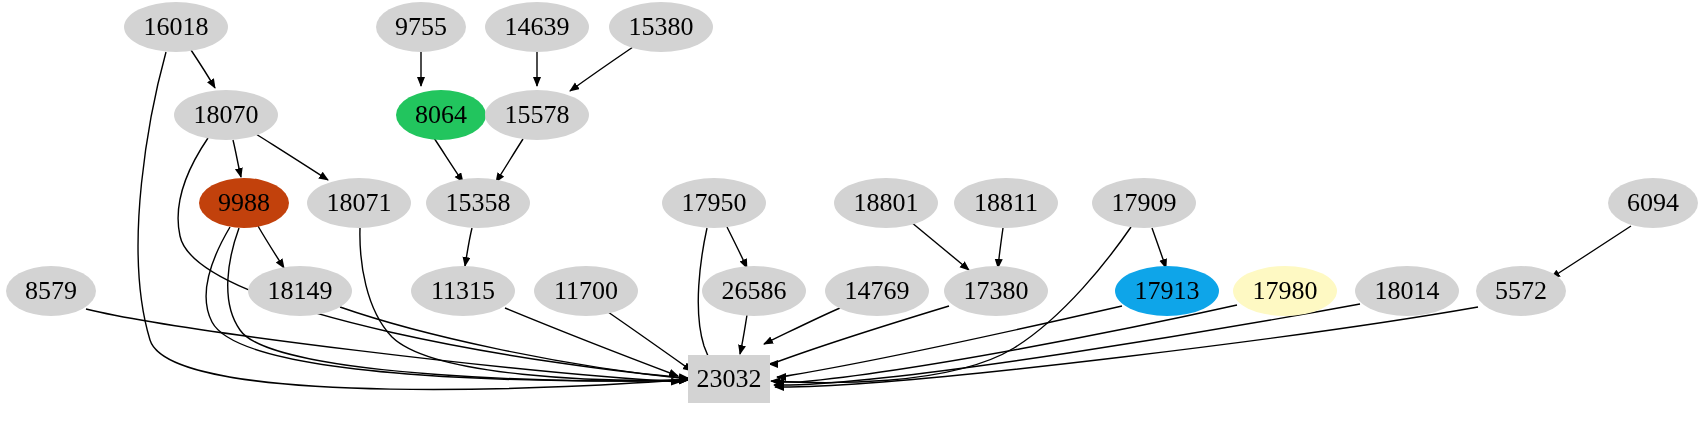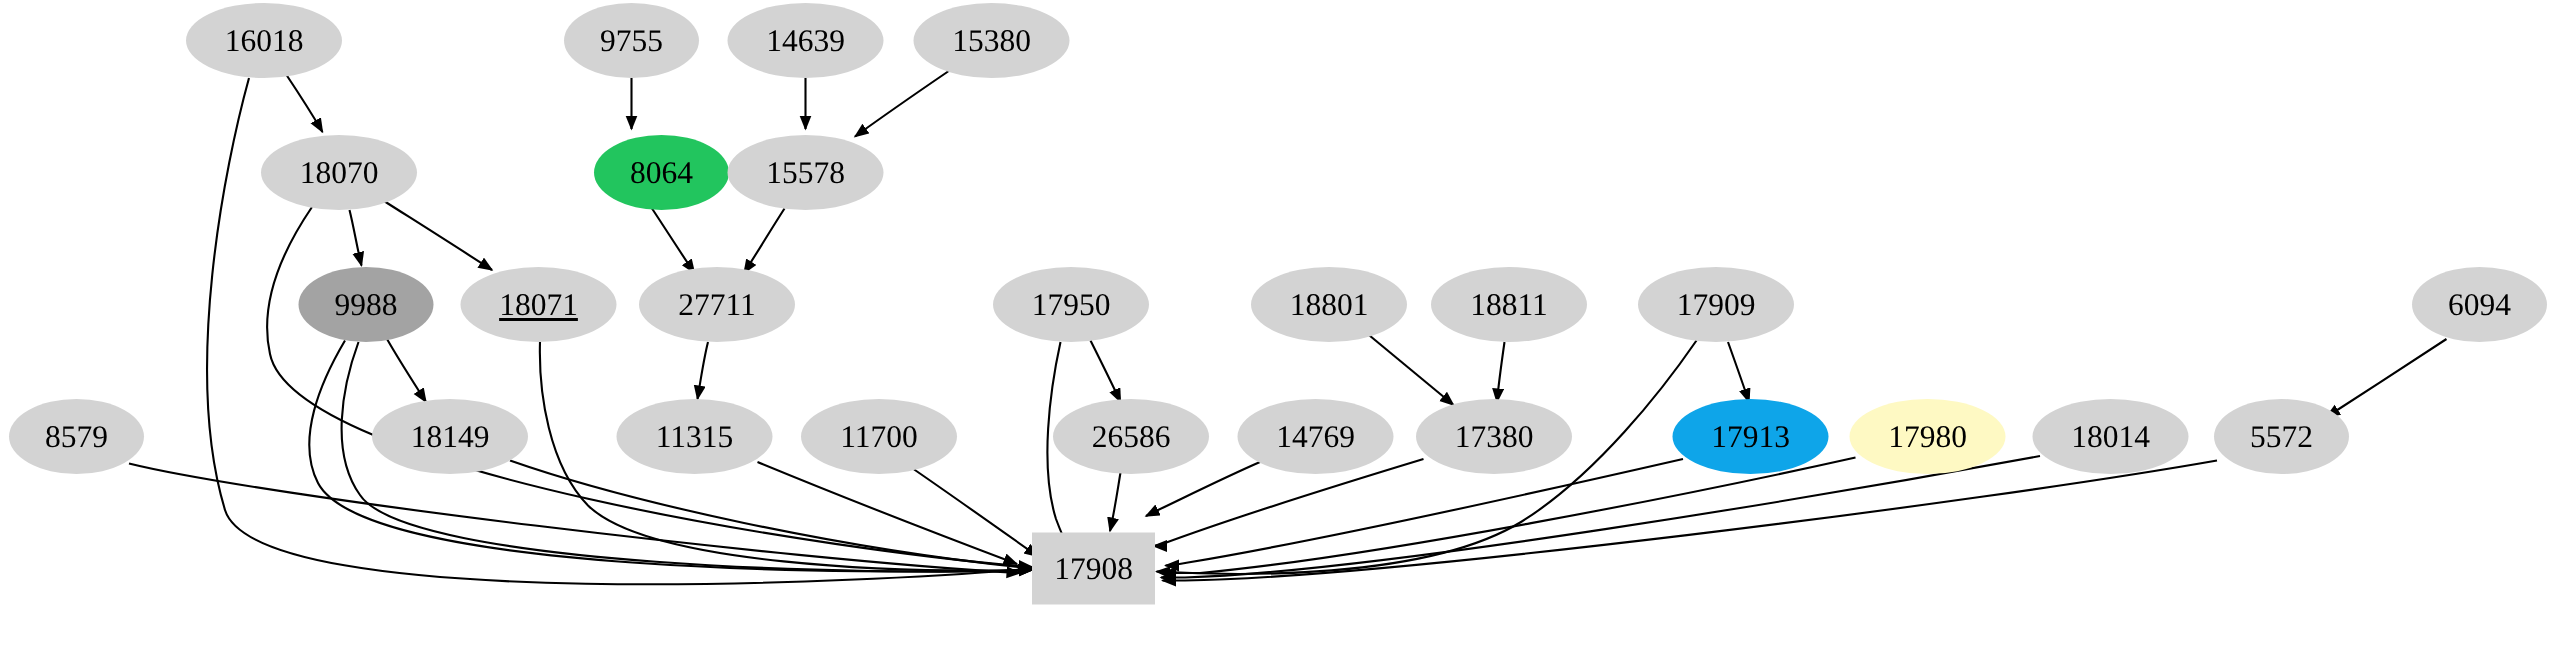--- a/index.html
+++ b/index.html
@@ -5,21 +5,21 @@
 <style>
   html,body{margin:0;padding:0;background:#ffffff;}
   body{width:1705px;height:443px;overflow:hidden;
        font-family:"Liberation Serif","DejaVu Serif",serif;}
   #graph-canvas{position:relative;width:1705px;height:443px;background:#ffffff;}
   svg.edge-layer{position:absolute;left:0;top:0;width:1705px;height:443px;}
   .node{position:absolute;display:flex;align-items:center;justify-content:center;
         color:#000000;white-space:nowrap;user-select:none;}
   .node.ellipse{background:#d3d3d3;border-radius:50%;}
   .node.box{background:#d3d3d3;}
-  .node-label{font-size:21px;line-height:1;letter-spacing:0px;}
+  .node-label{font-size:26px;line-height:1;letter-spacing:0px;}
 </style>
 </head>
 <body>
 
 <div id="graph-canvas">
   <svg class="edge-layer" viewBox="0 0 1705 443" preserveAspectRatio="none">
     <defs>
       <marker id="ah" markerWidth="12" markerHeight="12" refX="9" refY="4" orient="auto" markerUnits="userSpaceOnUse">
         <path d="M0,0 L10,4 L0,8 Z" fill="#000000"></path>
       </marker>
@@ -75,28 +75,28 @@
       </div>
       <div class="node ellipse" style="left: 174px; top: 90px; width: 104px; height: 50px; background: rgb(211, 211, 211);">
         <span class="node-label">18070</span>
       </div>
       <div class="node ellipse" style="left: 396px; top: 90px; width: 90px; height: 50px; background: #22c55e; align-items: center;">
         <span class="node-label">8064</span>
       </div>
       <div class="node ellipse" style="left: 485px; top: 90px; width: 104px; height: 50px; background: rgb(211, 211, 211);">
         <span class="node-label">15578</span>
       </div>
-      <div class="node ellipse" style="left: 199px; top: 178px; width: 90px; height: 50px; background: #a3a3a3; align-items: center;">
+      <div class="node ellipse" style="left: 199px; top: 178px; width: 90px; height: 50px; background: #c2410c; align-items: center;">
         <span class="node-label">9988</span>
       </div>
-      <div class="node ellipse" style="left: 307px; top: 178px; width: 104px; height: 50px; background: rgb(211, 211, 211); text-decoration: underline;">
+      <div class="node ellipse" style="left: 307px; top: 178px; width: 104px; height: 50px; background: rgb(211, 211, 211);">
         <span class="node-label">18071</span>
       </div>
       <div class="node ellipse" style="left: 426px; top: 178px; width: 104px; height: 50px; background: rgb(211, 211, 211);">
-        <span class="node-label">27711</span>
+        <span class="node-label">15358</span>
       </div>
       <div class="node ellipse" style="left: 662px; top: 178px; width: 104px; height: 50px; background: rgb(211, 211, 211);">
         <span class="node-label">17950</span>
       </div>
       <div class="node ellipse" style="left: 834px; top: 178px; width: 104px; height: 50px; background: rgb(211, 211, 211);">
         <span class="node-label">18801</span>
       </div>
       <div class="node ellipse" style="left: 954px; top: 178px; width: 104px; height: 50px; background: rgb(211, 211, 211); text-align: right;">
         <span class="node-label">18811</span>
       </div>
@@ -133,16 +133,16 @@
       <div class="node ellipse" style="left: 1233px; top: 266px; width: 104px; height: 50px; background: #fef9c3;">
         <span class="node-label">17980</span>
       </div>
       <div class="node ellipse" style="left: 1355px; top: 266px; width: 104px; height: 50px; background: rgb(211, 211, 211);">
         <span class="node-label">18014</span>
       </div>
       <div class="node ellipse" style="left: 1476px; top: 266px; width: 90px; height: 50px; background: rgb(211, 211, 211);">
         <span class="node-label">5572</span>
       </div>
       <div class="node box" style="left: 688px; top: 355px; width: 82px; height: 48px; background: rgb(211, 211, 211);">
-        <span class="node-label">17908</span>
+        <span class="node-label">23032</span>
       </div>
     </div>
 </div>
 
 </body></html>

